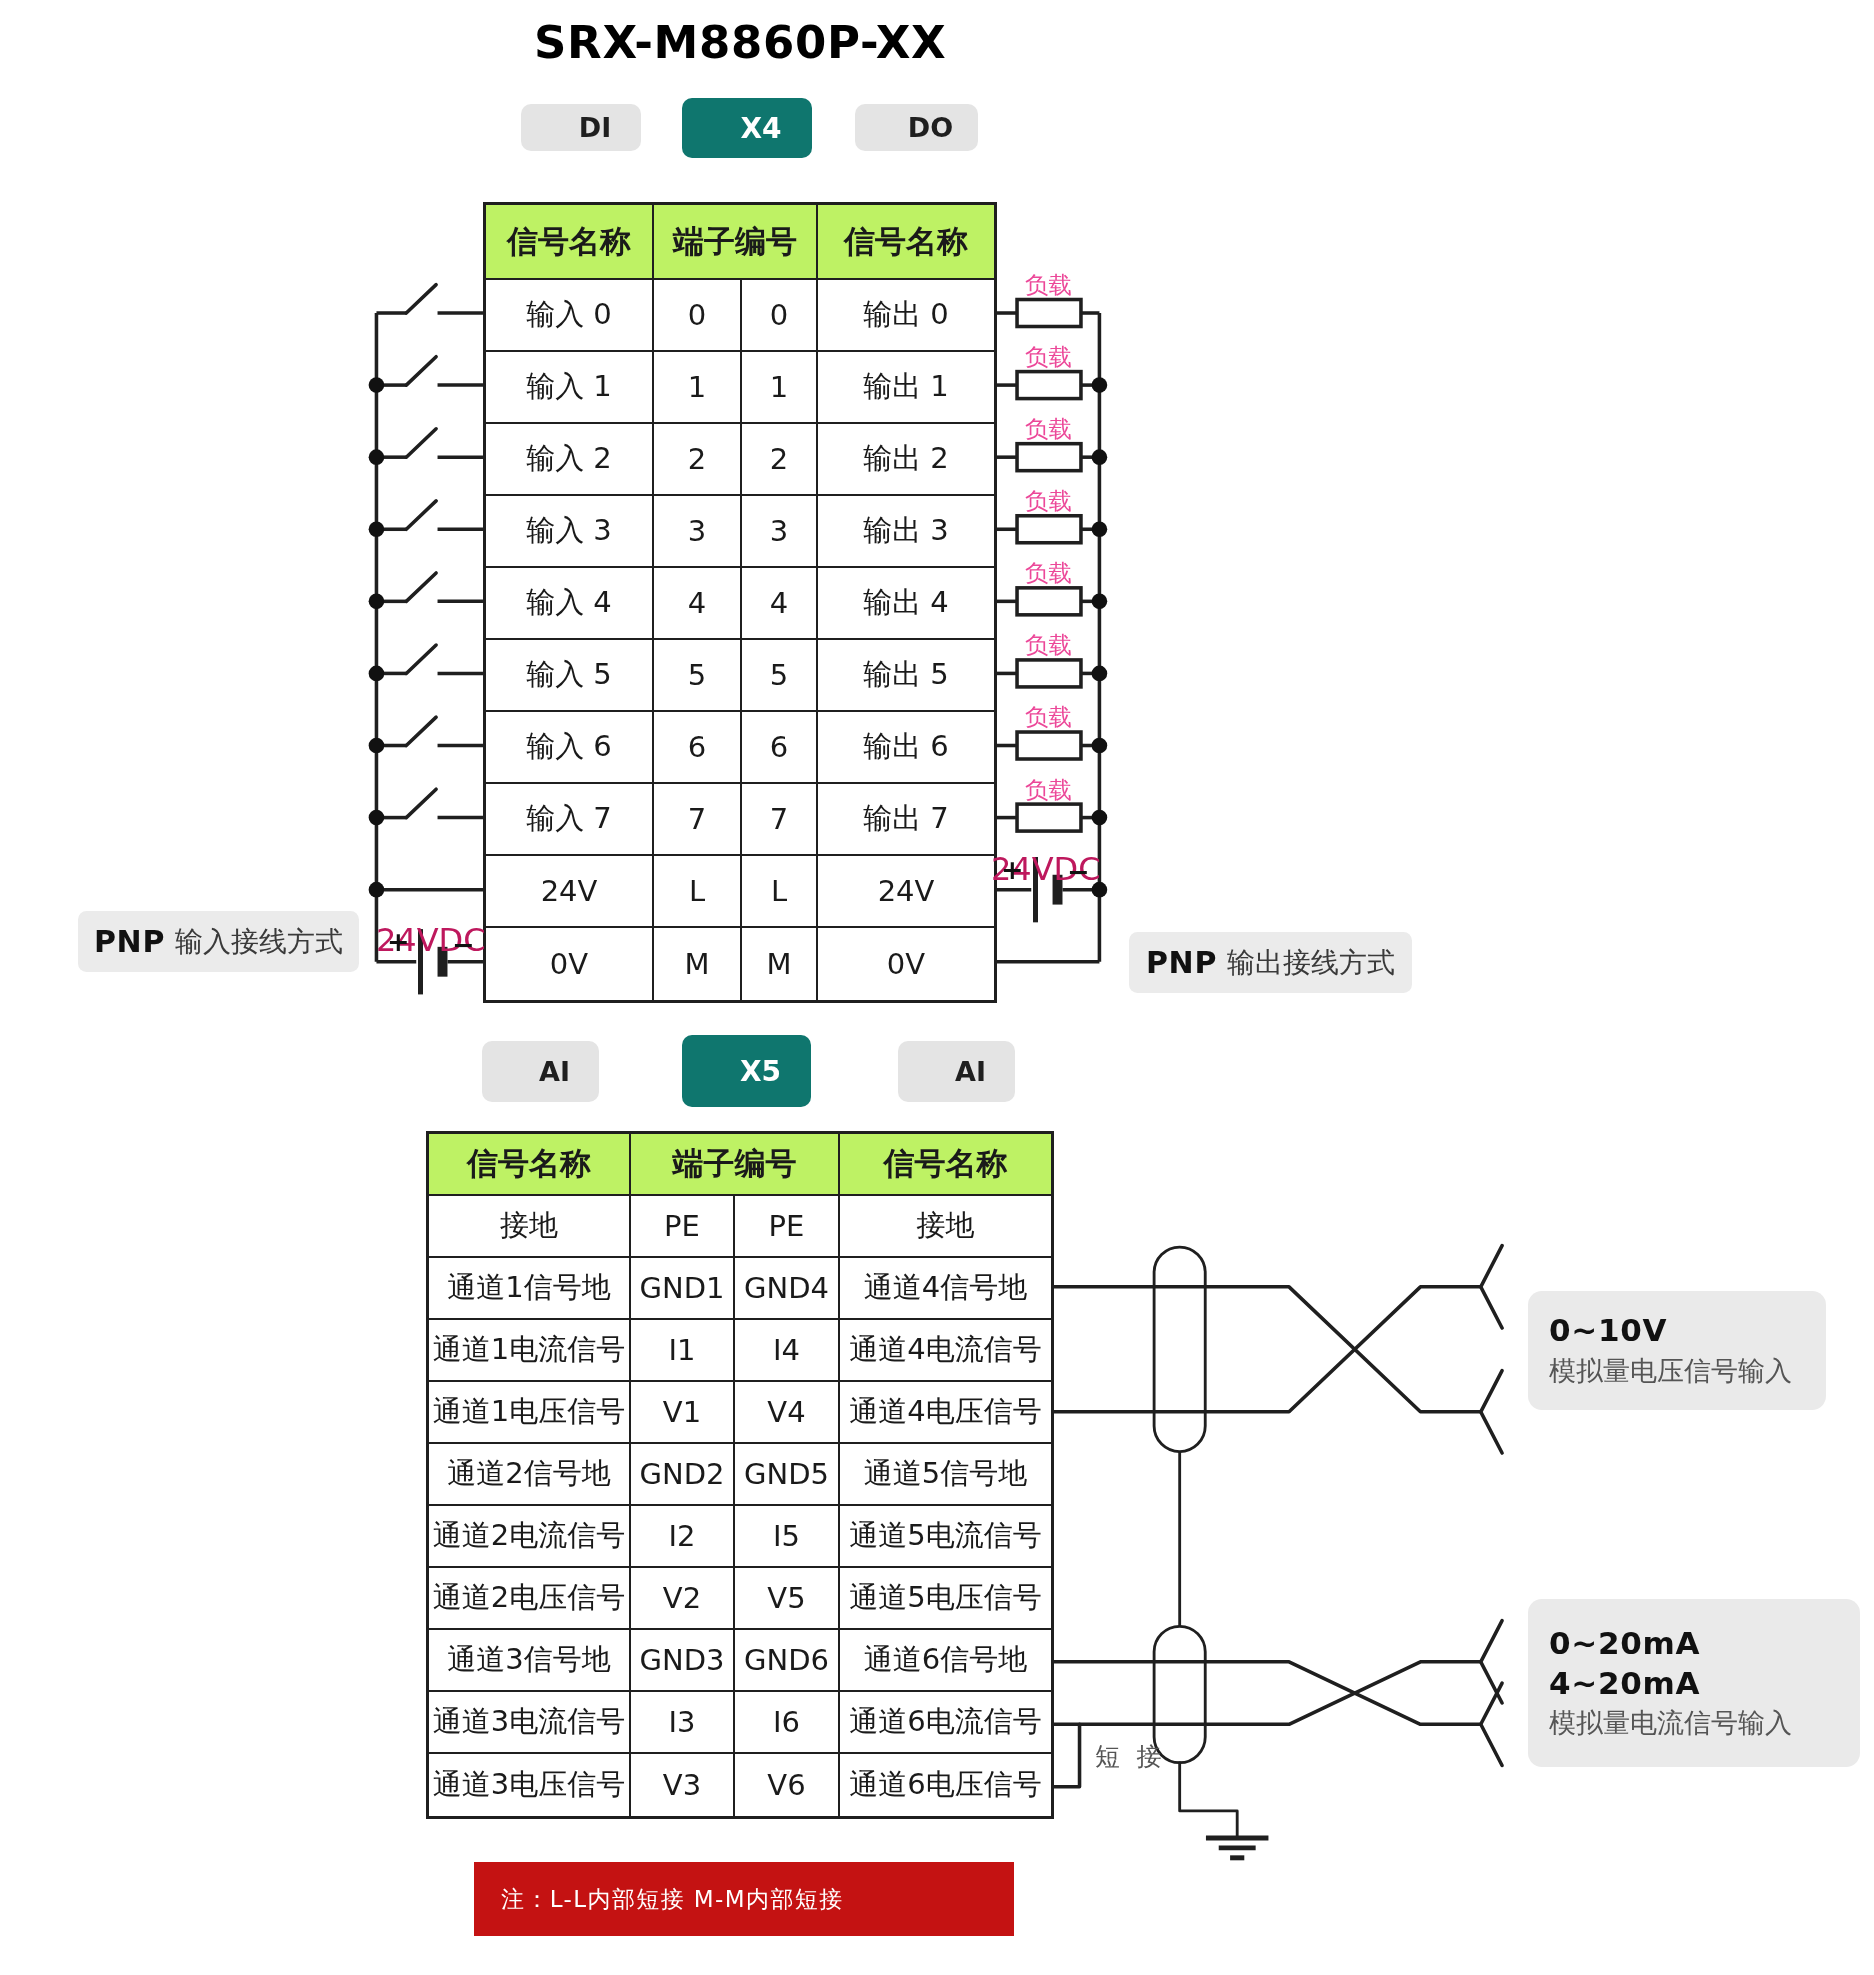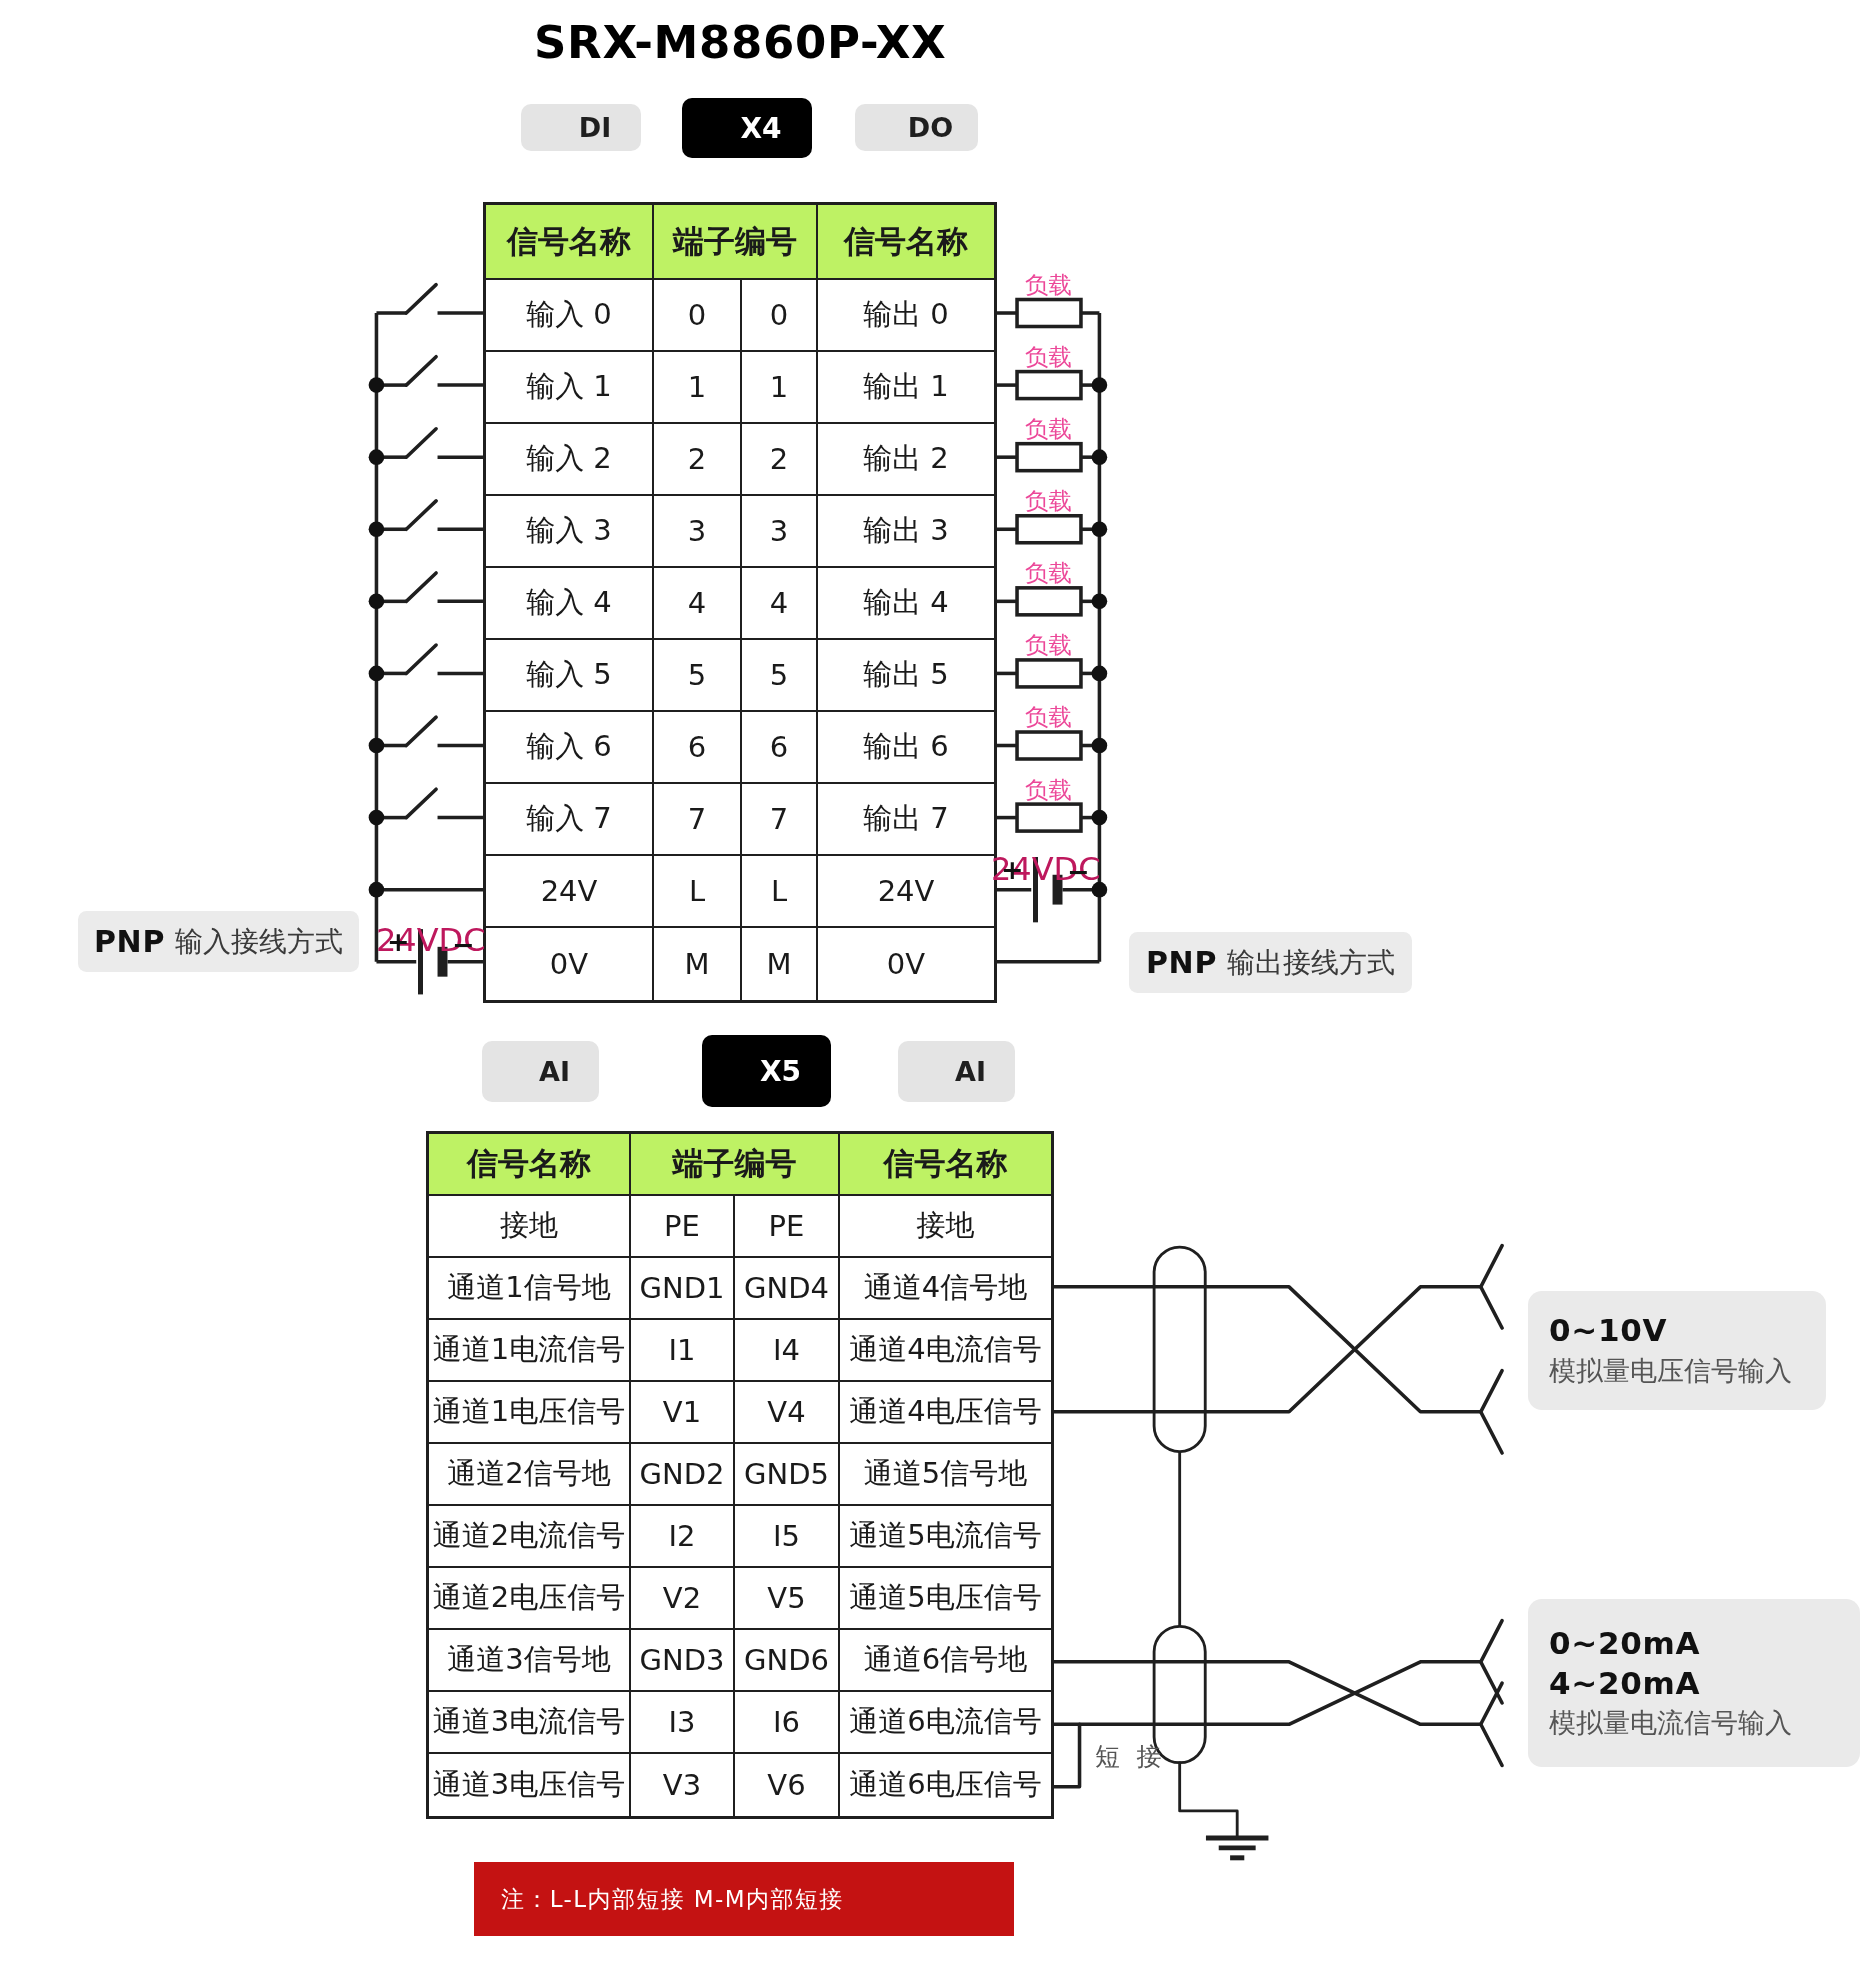--- a/index.html
+++ b/index.html
@@ -3,21 +3,21 @@
 <meta charset="utf-8">
 <style>
   html,body{margin:0;padding:0;background:#fff;}
   body{font-family:"DejaVu Sans","Liberation Sans",sans-serif;color:#1a1a1a;}
   #canvas{position:relative;width:1875px;height:1975px;background:#ffffff;overflow:hidden;}
   #wiring{position:absolute;left:0;top:0;z-index:1;}
   .abs{position:absolute;}
   .title{font-size:45px;font-weight:800;letter-spacing:0.7px;color:#000;white-space:nowrap;z-index:3;}
   .badge{position:absolute;display:flex;align-items:center;justify-content:center;
          background:#e4e4e4;color:#1f1f1f;font-weight:bold;font-size:27px;border-radius:10px;z-index:3;padding-left:28px;}
-  .badge.red{background:#000000;color:#ffffff;font-size:28px;}
+  .badge.red{background:#0f766e;color:#ffffff;font-size:28px;}
   .tbl{position:absolute;display:grid;background:#ffffff;border:3.6px solid #1f1f1f;z-index:2;}
   .cell{display:flex;align-items:center;justify-content:center;font-size:29px;
         border-right:2.1px solid #1f1f1f;border-bottom:2.1px solid #1f1f1f;background:#fff;white-space:nowrap;}
   .cell.hdr{background:#bef264;font-weight:bold;font-size:31px;}
   .cell.norb{border-right:none;}
   .cell.nobb{border-bottom:none;}
   .pill{position:absolute;display:flex;align-items:center;justify-content:center;gap:10px;
         background:#ebebeb;border-radius:8.5px;font-size:28px;color:#3a3a3a;white-space:nowrap;z-index:3;}
   .pill b{color:#111;font-size:30px;letter-spacing:0.7px;}
   .sigbox{position:absolute;background:#eaeaea;border-radius:14px;padding:3px 21px;z-index:3;
@@ -186,21 +186,21 @@
   <div class="pill" style="left:78px;top:911px;width:281px;height:61px;">
     <b>PNP</b>
     <span>输入接线方式</span>
   </div>
   <div class="pill" style="left:1129px;top:932px;width:283px;height:61px;">
     <b>PNP</b>
     <span>输出接线方式</span>
   </div>
 
   <div class="badge" style="left:482px;top:1041px;width:89px;height:61px;">AI</div>
-  <div class="badge red" style="left:682px;top:1035px;width:101px;height:72px;margin-left:20px;">X5</div>
+  <div class="badge red" style="left:682px;top:1035px;width:101px;height:72px;">X5</div>
   <div class="badge" style="left:898px;top:1041px;width:89px;height:61px;">AI</div>
 
   <div id="x5-table" class="tbl" style="left: 426px; top: 1131px; grid-template-columns: 202px 104px 105px 211px; grid-template-rows: 62px 62px 62px 62px 62px 62px 62px 62px 62px 62px 62px;">
       <div class="cell hdr">信号名称</div>
       <div class="cell hdr" style="grid-column: 2 / span 2;">端子编号</div>
       <div class="cell hdr norb">信号名称</div>
       <div class="cell ">接地</div>
       <div class="cell ">PE</div>
       <div class="cell ">PE</div>
       <div class="cell norb">接地</div>

